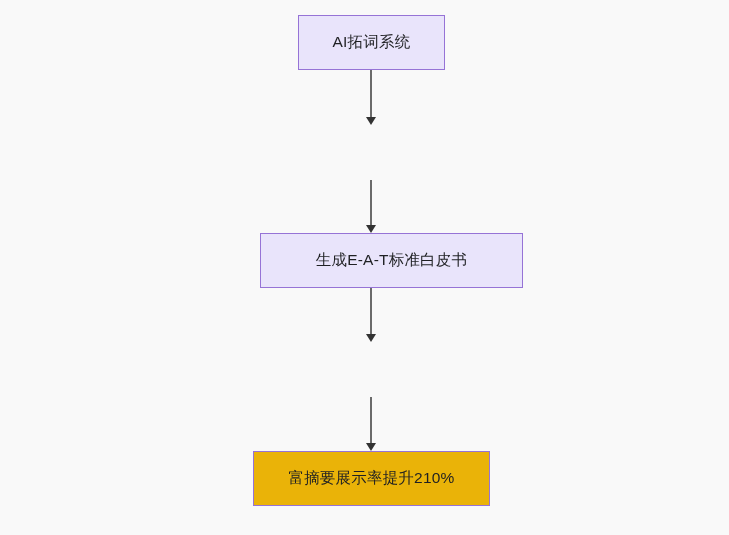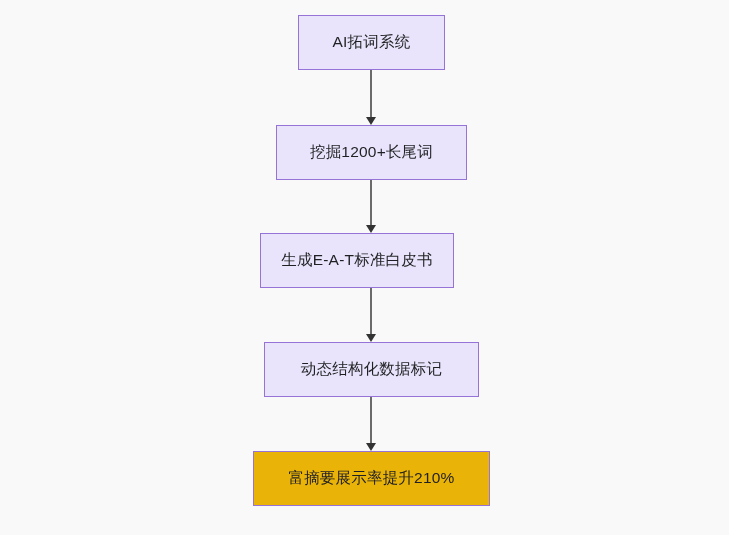--- a/index.html
+++ b/index.html
@@ -73,26 +73,20 @@
     <div class="arrowhead" style="top: 46px; border-top-color: rgb(51, 51, 51);"></div>
   </div>
   <div class="connector" id="conn-3" style="left: 370px; top: 397px; width: 2px; height: 54px;">
     <div class="line" style="height: 48px; background: rgb(107, 107, 107);"></div>
     <div class="arrowhead" style="top: 46px; border-top-color: rgb(51, 51, 51);"></div>
   </div>
 
   <div class="node" id="node-box-0" style="left: 298px; top: 15px; width: 147px; height: 55px; background: rgb(233, 228, 251); border-color: rgb(150, 115, 214); color: rgb(31, 32, 35); align-items: center;">
     <span class="node-label">AI拓词系统</span>
   </div>
-  <div class="node" id="node-box-1" style="left: 276px; top: 125px; width: 191px; height: 55px; background: rgb(233, 228, 251); border-color: rgb(150, 115, 214); color: rgb(31, 32, 35);">
-    <span class="node-label">挖掘1200+长尾词</span>
-  </div>
-  <div class="node" id="node-box-2" style="left: 260px; top: 233px; width: 194px; height: 55px; background: rgb(233, 228, 251); border-color: rgb(150, 115, 214); color: rgb(31, 32, 35);">
+  <div class="node" id="node-box-2" style="left: 260px; top: 233px; width: 263px; height: 55px; background: rgb(233, 228, 251); border-color: rgb(150, 115, 214); color: rgb(31, 32, 35);">
     <span class="node-label">生成E-A-T标准白皮书</span>
-  </div>
-  <div class="node" id="node-box-3" style="left: 264px; top: 342px; width: 215px; height: 55px; background: rgb(233, 228, 251); border-color: rgb(150, 115, 214); color: rgb(31, 32, 35);">
-    <span class="node-label">动态结构化数据标记</span>
   </div>
   <div class="node" id="node-box-4" style="left: 253px; top: 451px; width: 237px; height: 55px; background: #eab308; border-color: rgb(150, 115, 214); color: rgb(31, 32, 35);">
     <span class="node-label">富摘要展示率提升210%</span>
   </div>
 
 </div>
 
 </body></html>

